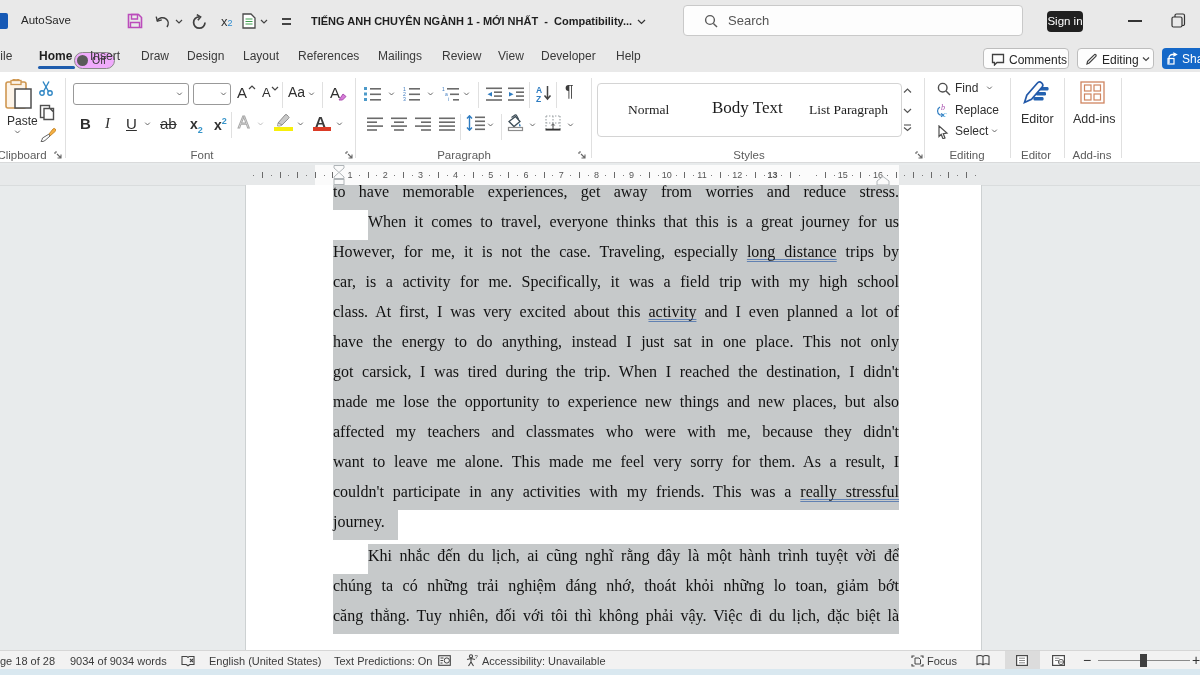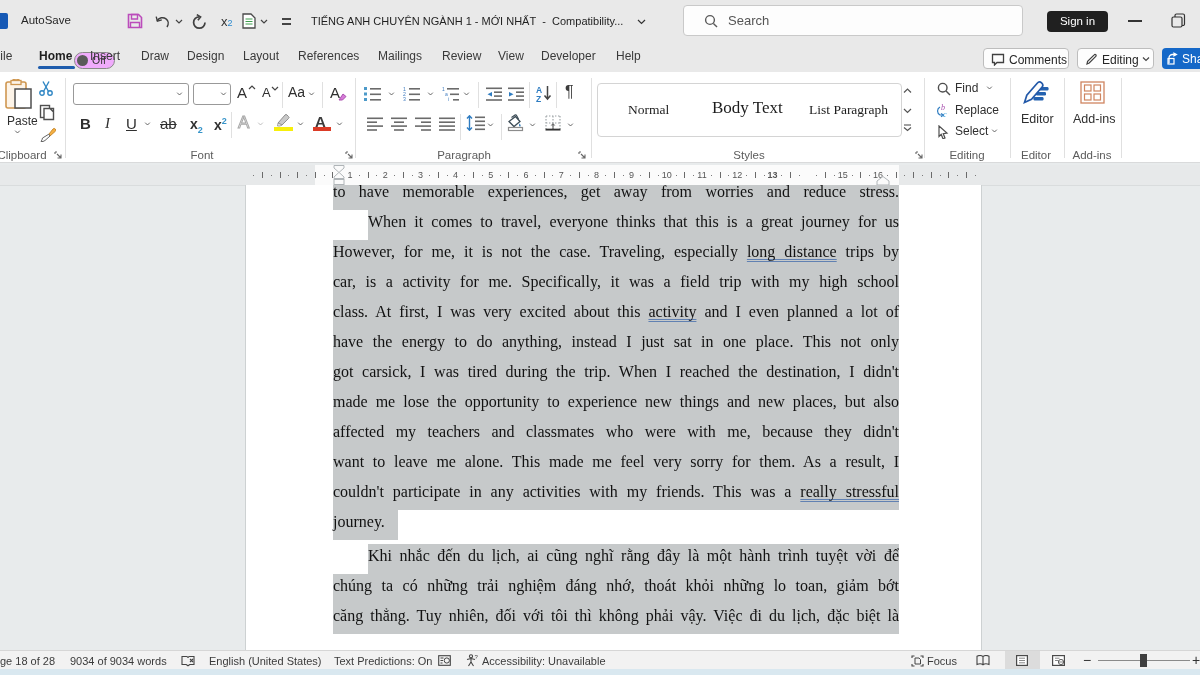--- a/index.html
+++ b/index.html
@@ -2,21 +2,21 @@
 <html><head><meta charset="utf-8">
 <style>
 *{margin:0;padding:0;box-sizing:border-box;}
 body{width:1200px;height:675px;overflow:hidden;}
 #app{position:relative;width:1200px;height:675px;font-family:"Liberation Sans",sans-serif;background:#e8ebec;overflow:hidden;}
 .abs{position:absolute;}
 
 #tbar{position:absolute;left:0;top:0;width:1200px;height:72px;background:#e9e9e9;}
 #tbar .t{position:absolute;font-size:12.5px;color:#333;}
 #search{position:absolute;left:683px;top:5px;width:340px;height:31px;background:#fdfdfd;border:1px solid #c9c9c9;border-radius:4px;}
-#signin{position:absolute;left:1047px;top:11px;width:61px;height:21px;background:#202020;border-radius:4px;color:#fff;font-size:11.5px;text-align:center;line-height:21px;}
+#signin{position:absolute;left:1047px;top:11px;width:36px;height:21px;background:#202020;border-radius:4px;color:#fff;font-size:11.5px;text-align:center;line-height:21px;}
 .tab{position:absolute;top:49px;font-size:12px;color:#3a3a3a;}
 
 #ribbon{position:absolute;left:0;top:72px;width:1200px;height:91px;background:#fff;border-bottom:1px solid #d9dadb;}
 .gsep{position:absolute;top:6px;height:80px;width:1px;background:#e0e0e0;}
 .glabel{position:absolute;top:77px;font-size:11.5px;color:#5c5c5c;width:120px;margin-left:-60px;text-align:center;}
 .btn-txt{position:absolute;color:#2f2f2f;}
 .chev{position:absolute;width:7px;height:4px;}
 
 #canvas{position:absolute;left:0;top:163px;width:1200px;height:487px;background:#e8ebec;}
 #ruler{position:absolute;left:0;top:2px;width:1200px;height:21px;background:#e7e9ea;border-bottom:1px solid #d9dcdd;}
@@ -65,21 +65,21 @@
 <div class="t" style="left:221px;top:14px;font-size:13px;color:#333;">x<span style="font-size:9px;color:#2b8ad0;">2</span></div>
 <svg class="abs" style="left:242px;top:13px" width="14" height="16" viewBox="0 0 14 16">
 <path d="M1 1 h8 l4 4 v10 h-12 z" fill="#fff" stroke="#4a4a4a" stroke-width="1.3"></path>
 <path d="M3.5 6 h7 M3.5 8.5 h7 M3.5 11 h7" stroke="#3f9e4f" stroke-width="1.2"></path>
       </svg>
 <svg class="abs" style="left:260px;top:19px" width="8" height="5" viewBox="0 0 8 5">
         <path d="M1 1 L4 4 L7 1" fill="none" stroke="#444" stroke-width="1.2"></path>
       </svg>
 <div class="abs" style="left:282px;top:18px;width:9px;height:1.5px;background:#444;"></div>
 <div class="abs" style="left:282px;top:23px;width:9px;height:1.5px;background:#444;"></div>
-<div class="t" style="left:311px;top:15px;font-size:11px;color:#1f1f1f;">TIẾNG ANH CHUYÊN NGÀNH 1 - MỚI NHẤT&nbsp; -&nbsp; Compatibility...</div>
+<div class="t" style="left:311px;top:15px;font-size:11px;color:#1f1f1f;font-weight:bold;">TIẾNG ANH CHUYÊN NGÀNH 1 - MỚI NHẤT&nbsp; -&nbsp; Compatibility...</div>
 <svg class="abs" style="left:637px;top:19px" width="9" height="6" viewBox="0 0 9 6">
         <path d="M1 1 L4.5 4.5 L8 1" fill="none" stroke="#333" stroke-width="1.2"></path>
       </svg>
 <div id="search">
         <svg class="abs" style="left:20px;top:8px" width="14" height="14" viewBox="0 0 14 14">
           <circle cx="6" cy="6" r="4.4" fill="none" stroke="#5a5a5a" stroke-width="1.4"></circle>
           <path d="M9.4 9.4 L13 13" stroke="#5a5a5a" stroke-width="1.4"></path>
         </svg>
         <div class="abs" style="left:44px;top:7px;font-size:13px;color:#555;">Search</div>
       </div>

